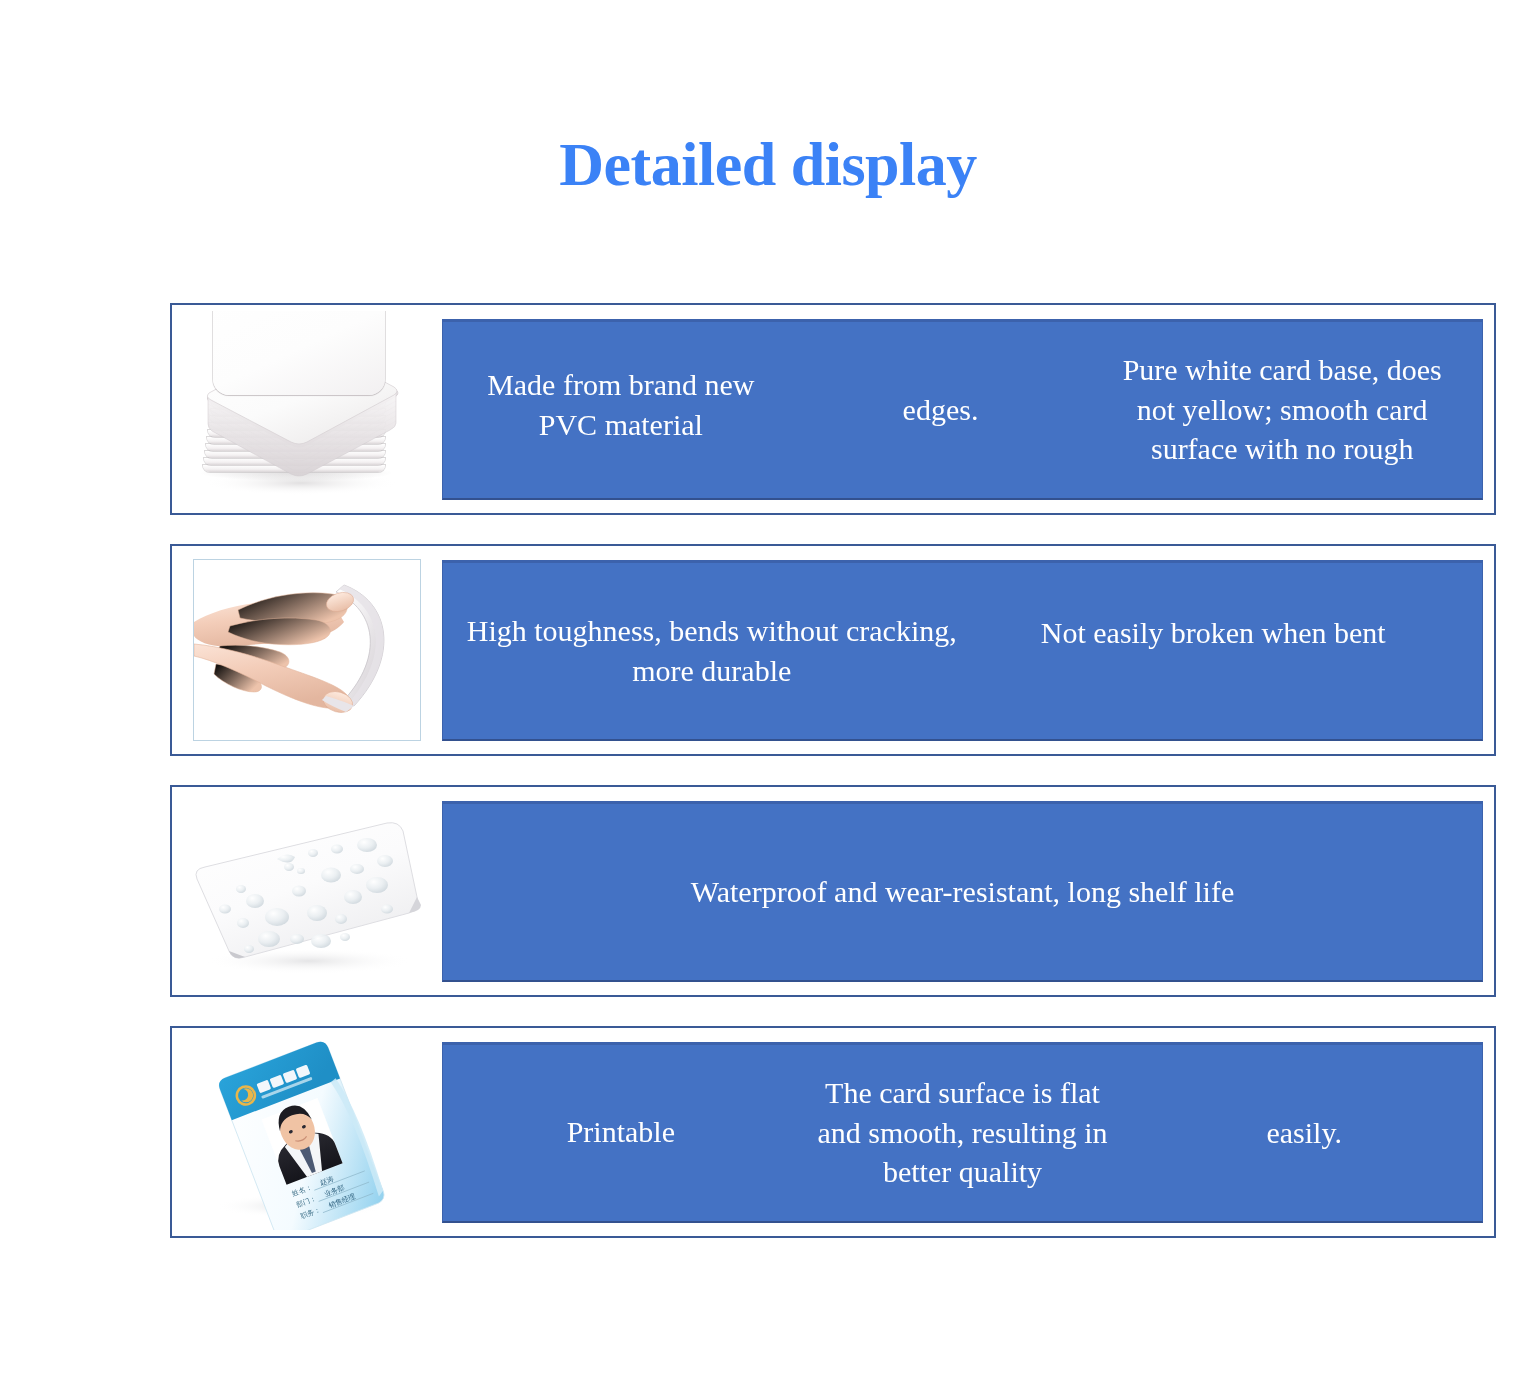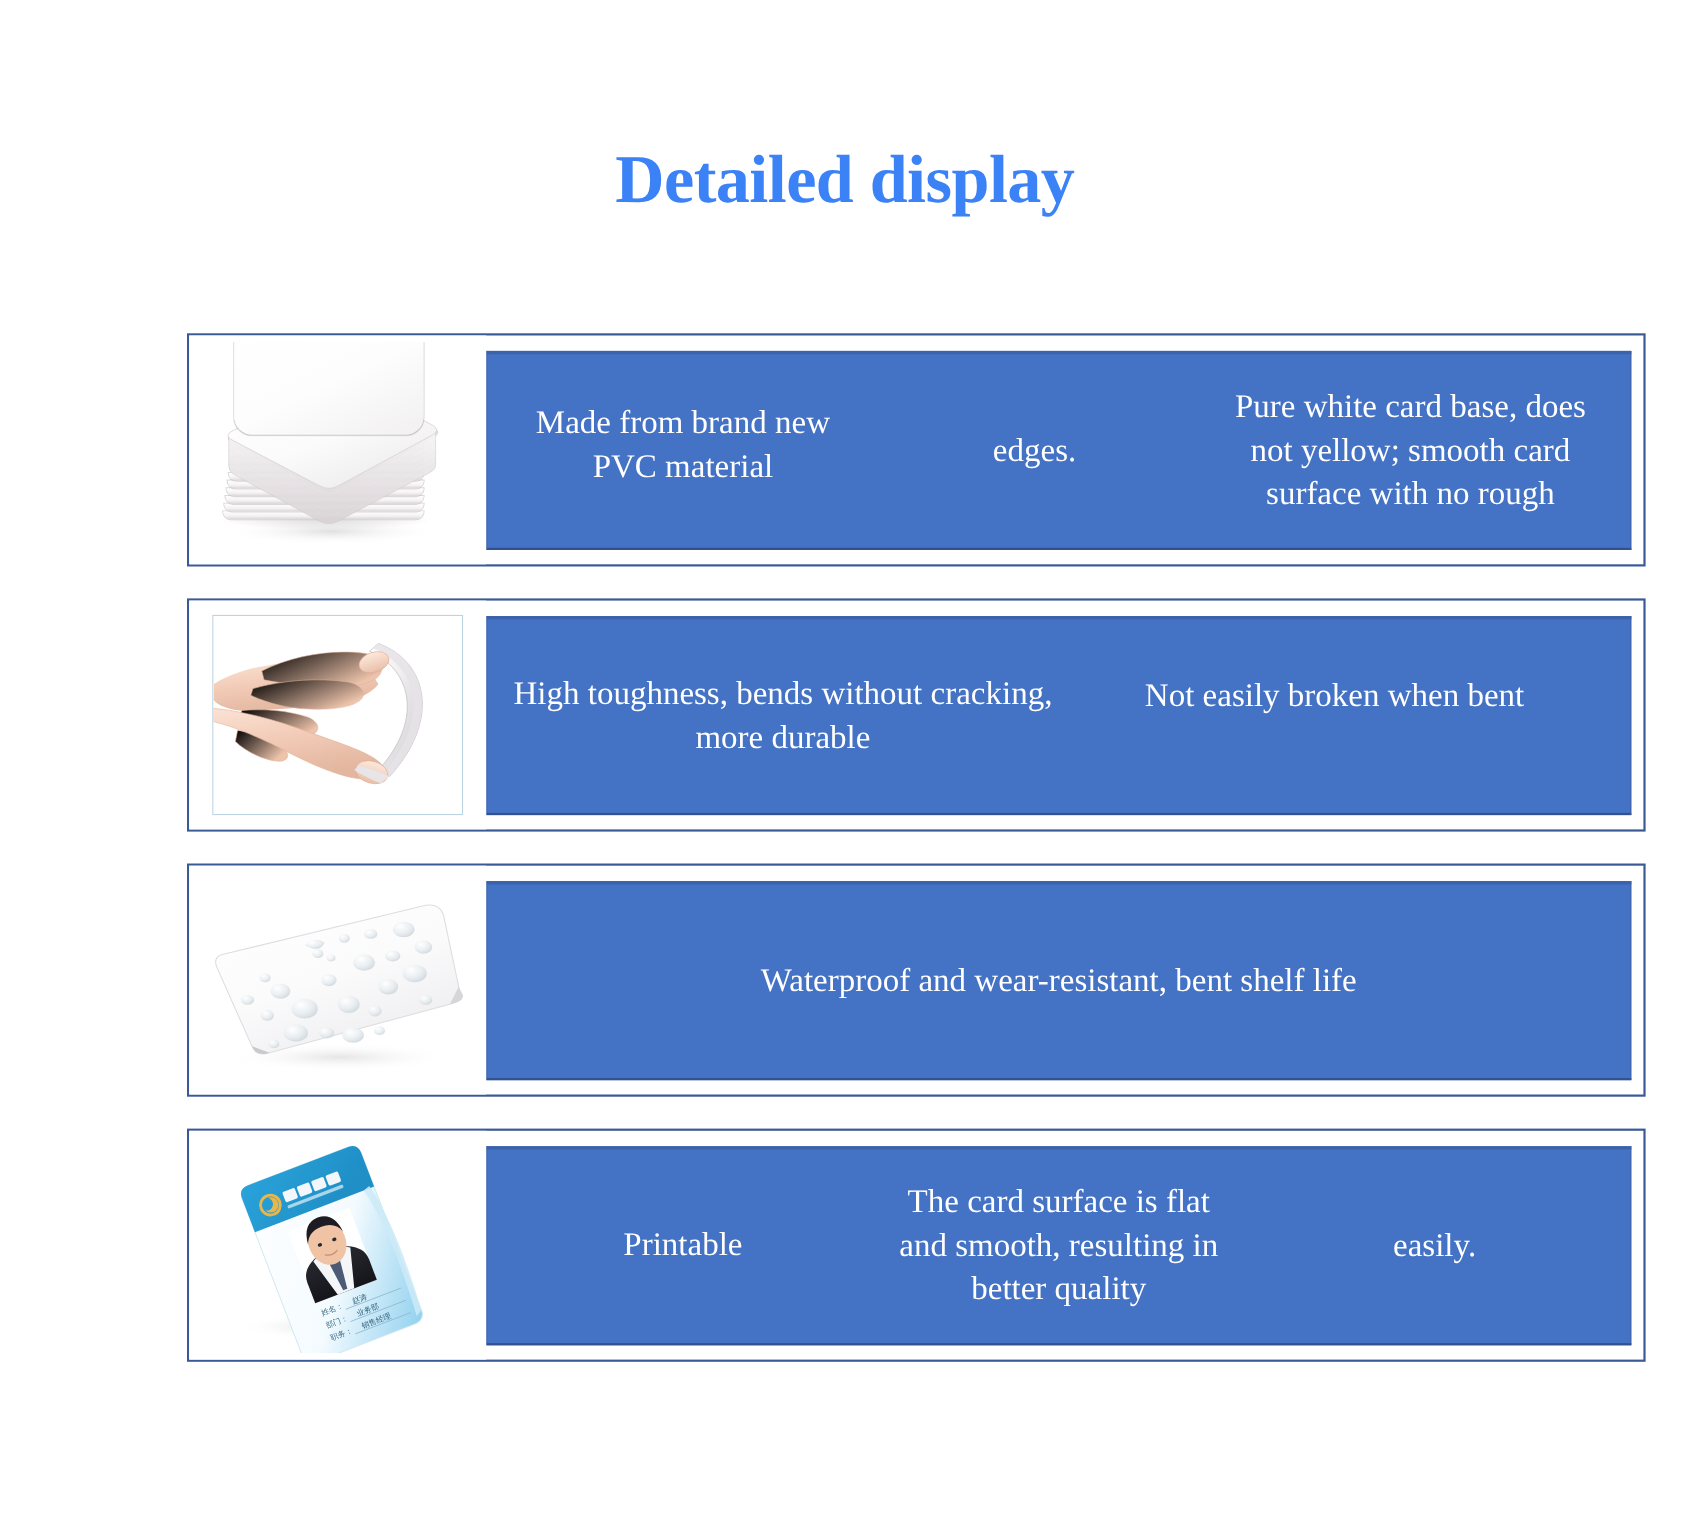--- a/index.html
+++ b/index.html
@@ -330,21 +330,21 @@
               <ellipse cx="68" cy="156" rx="5" ry="4" fill="url(#drop)"></ellipse>
               <ellipse cx="206" cy="116" rx="6" ry="4.5" fill="url(#drop)"></ellipse>
               <path d="M96 66 q10 -8 18 -2 q-4 10 -18 2 Z" fill="url(#drop)"></path>
               <ellipse cx="120" cy="78" rx="4" ry="3" fill="url(#drop)"></ellipse>
               <ellipse cx="164" cy="144" rx="5" ry="4" fill="url(#drop)"></ellipse>
             </g>
           </svg>
         </div>
       </div>
       <div class="text-panel">
-        <div class="panel-line">Waterproof and wear-resistant, bent shelf life</div>
+        <div class="panel-line">Waterproof and wear-resistant, long shelf life</div>
       </div>
     </div>
 
     <div class="feature-row">
       <div class="thumb-cell">
         <div class="thumb">
           <svg width="252" height="196" viewBox="0 0 252 196" style="position:absolute;left:0;top:0;">
             <defs>
               <linearGradient id="badgeBody" x1="0" y1="0" x2="1" y2="1">
                 <stop offset="0%" stop-color="#ffffff"></stop>

